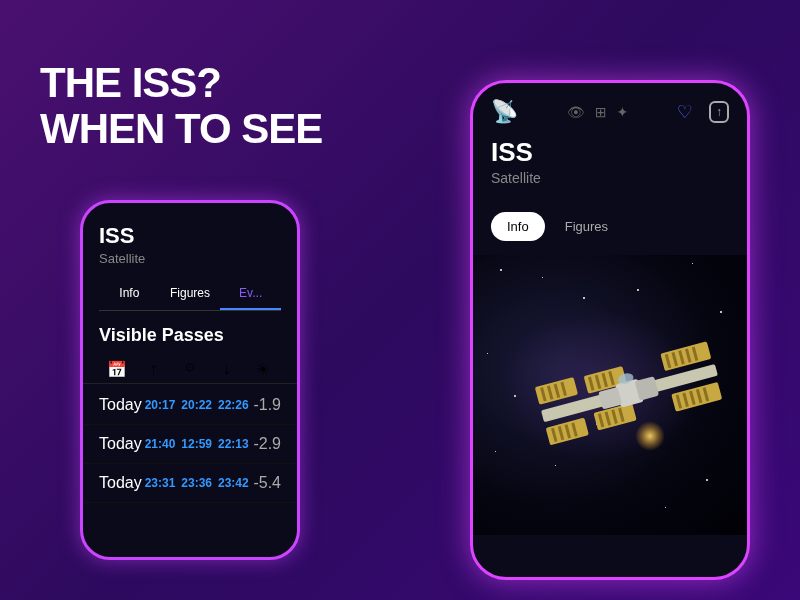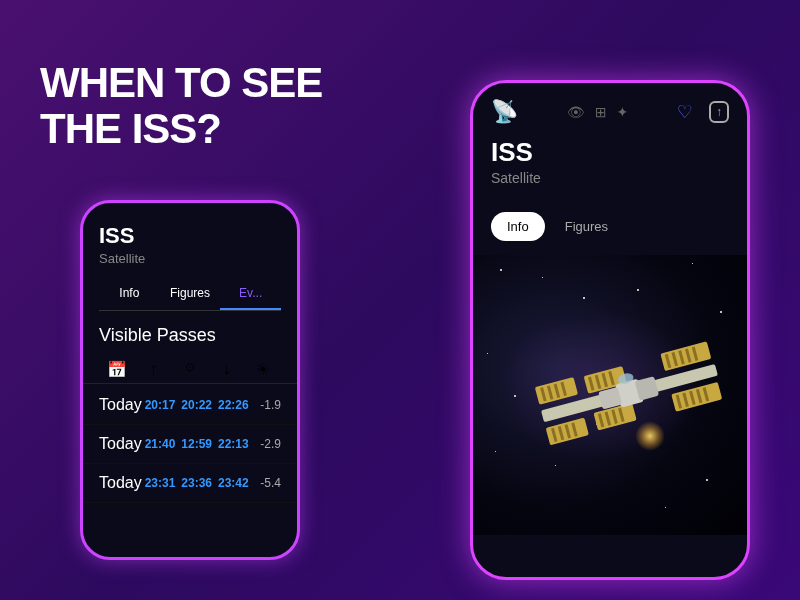--- a/index.html
+++ b/index.html
@@ -78,21 +78,21 @@
     }
 
     .tab-item.active-right {
       color: #8b5cf6;
       border-bottom: 2px solid #4488ff;
     }
 
     .section-title {
       color: #ffffff;
       font-size: 18px;
-      font-weight: 400;
+      font-weight: 700;
       padding: 14px 16px 10px 16px;
     }
 
     .table-header {
       display: flex;
       padding: 4px 16px;
       border-bottom: 1px solid #222;
       margin-bottom: 2px;
     }
 
@@ -120,21 +120,21 @@
       text-align: center;
       color: #3399ff;
       font-size: 12px;
       font-weight: 600;
     }
 
     .td-mag {
       flex: 0.8;
       text-align: right;
       color: #aaa;
-      font-size: 12px;
+      font-size: 16px;
     }
 
     
     .phone-right {
       position: absolute;
       top: 80px;
       right: 50px;
       width: 280px;
       height: 500px;
       background: #0a0a1a;
@@ -277,22 +277,22 @@
       background: radial-gradient(circle, rgba(255,220,100,0.9) 0%, rgba(255,180,50,0.4) 40%, transparent 70%);
       border-radius: 50%;
     }
   </style>
 </head>
 <body>
 
 <div></div>
 
 <div class="headline">
+  <div>THE ISS?</div>
   <div>WHEN TO SEE</div>
-  <div>THE ISS?</div>
 </div>
 
 <div class="phone-left">
   <div class="phone-left-content">
     <div class="phone-title">ISS</div>
     <div class="phone-subtitle">Satellite</div>
     <div class="tab-bar">
       <div class="tab-item active-left">Info</div>
       <div class="tab-item active-left">Figures</div>
       <div class="tab-item active-right">Ev...</div>

